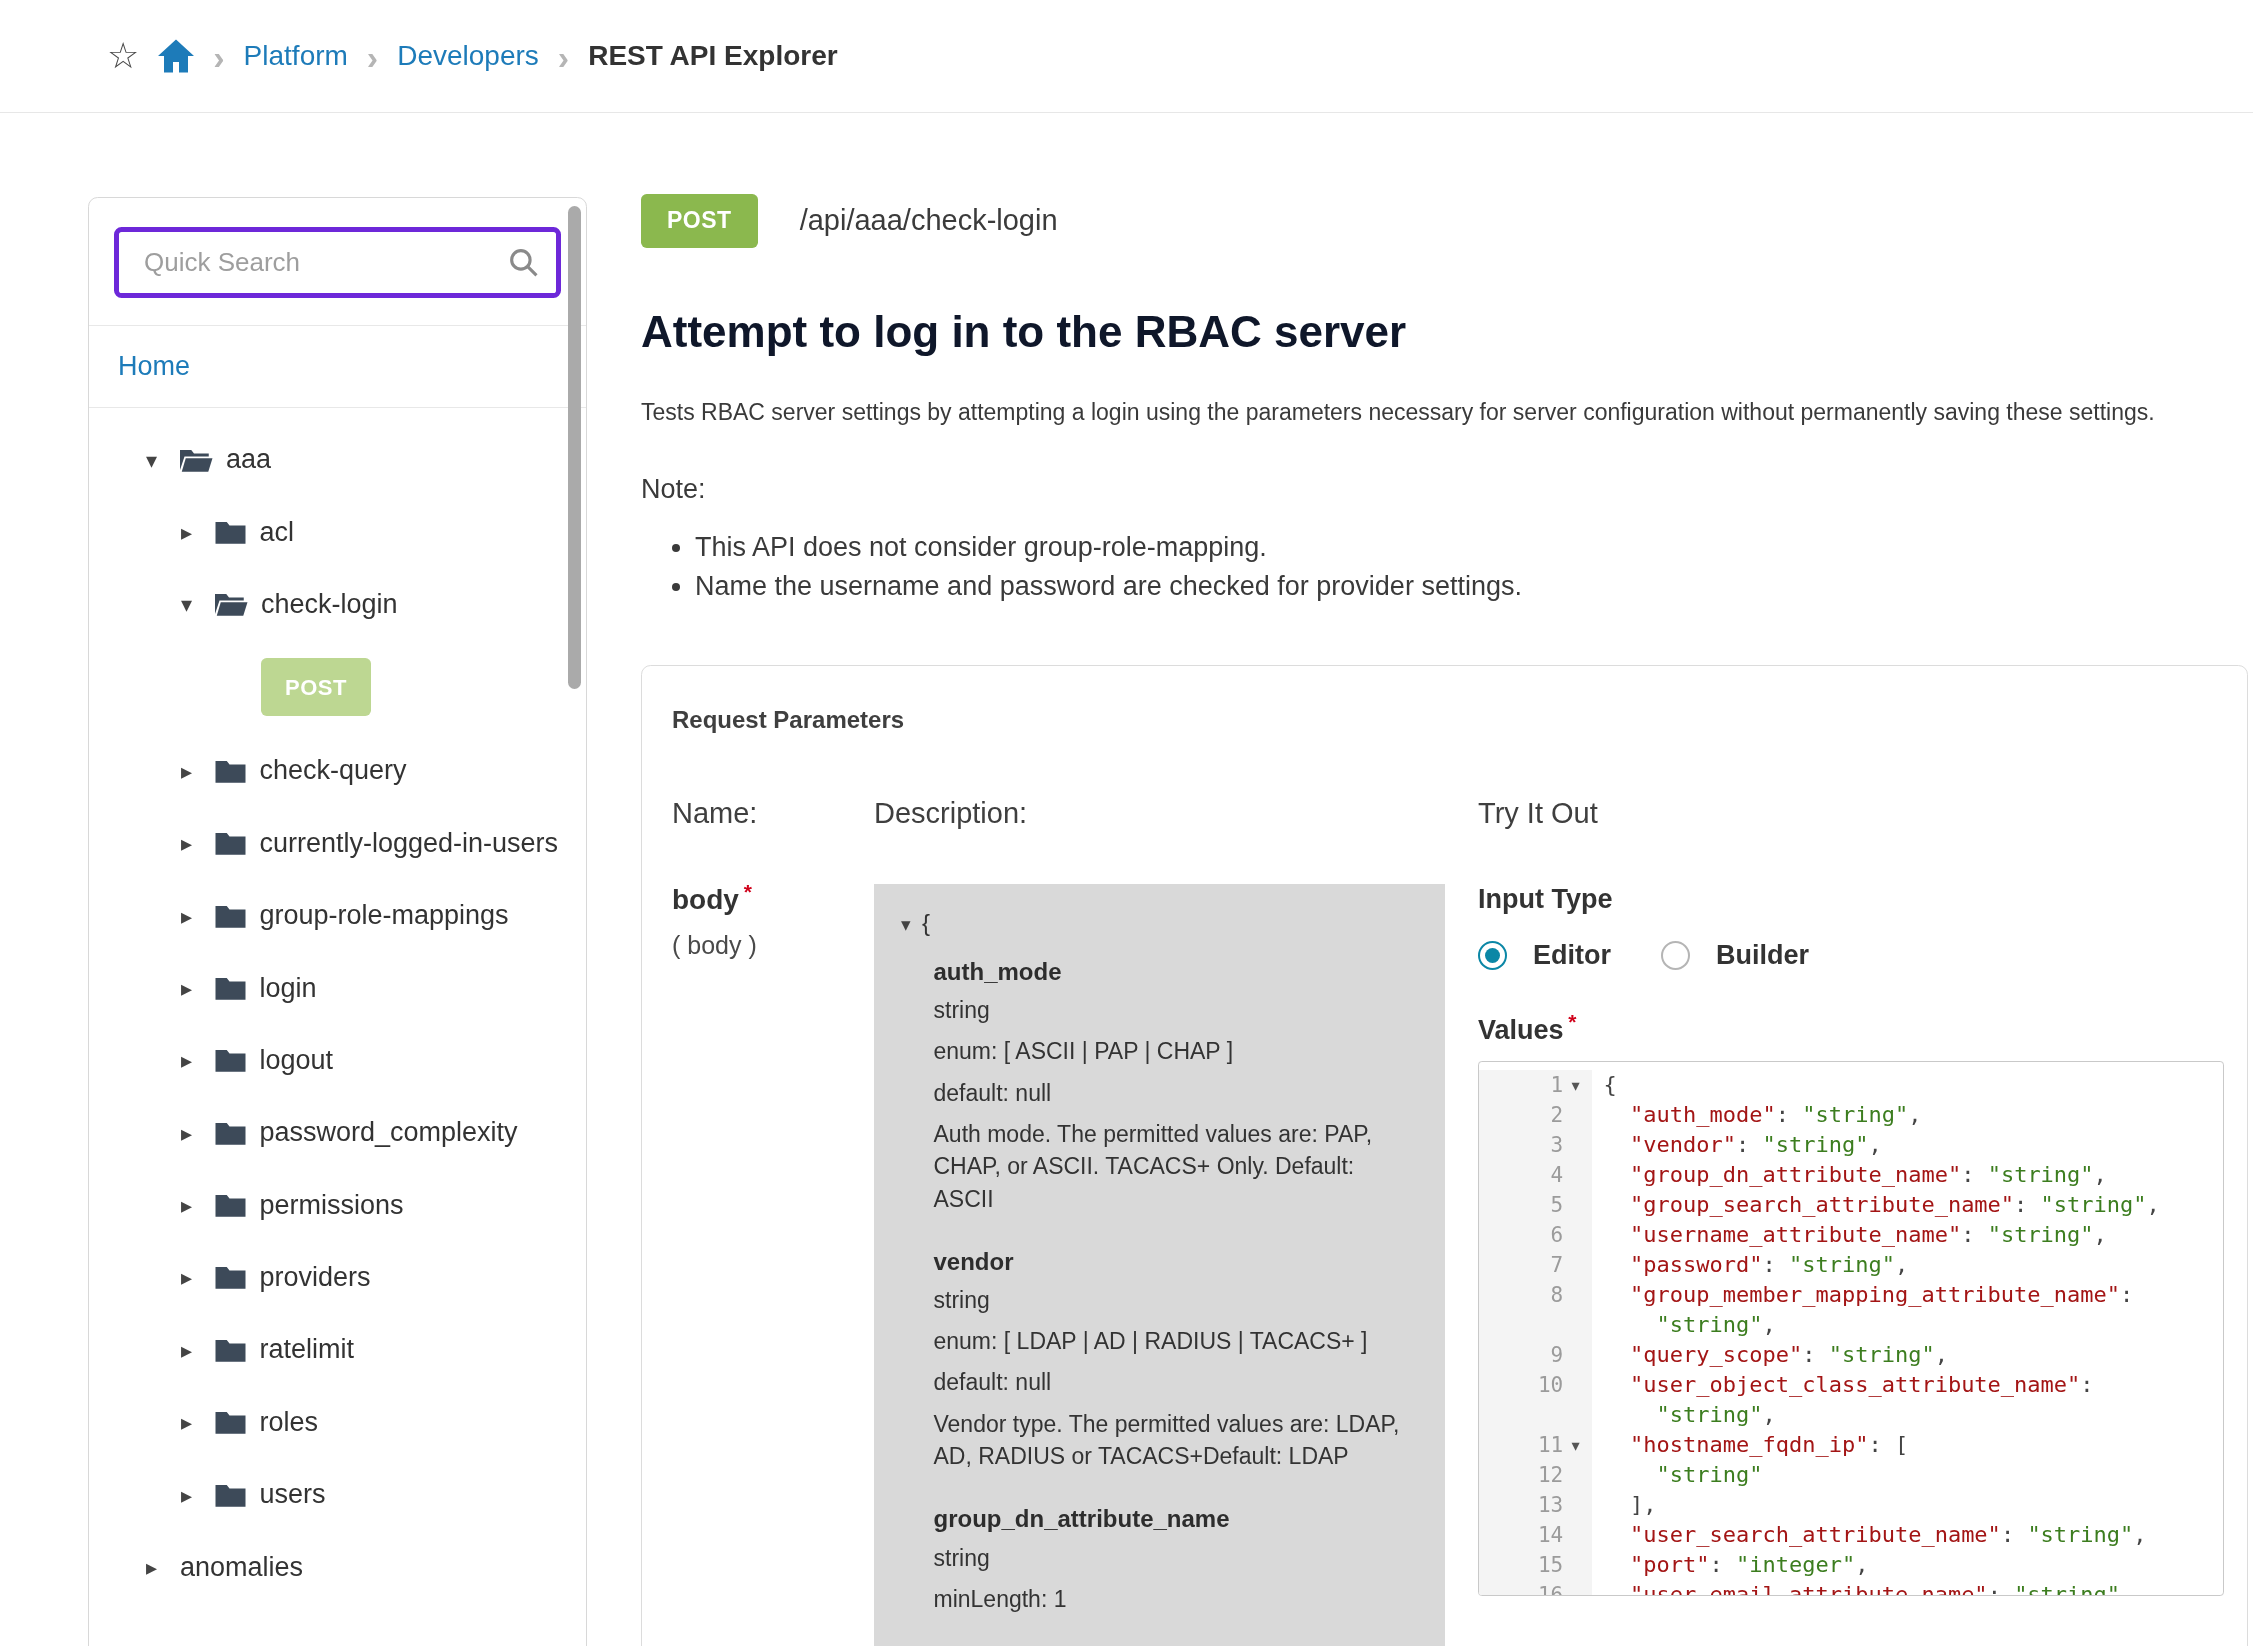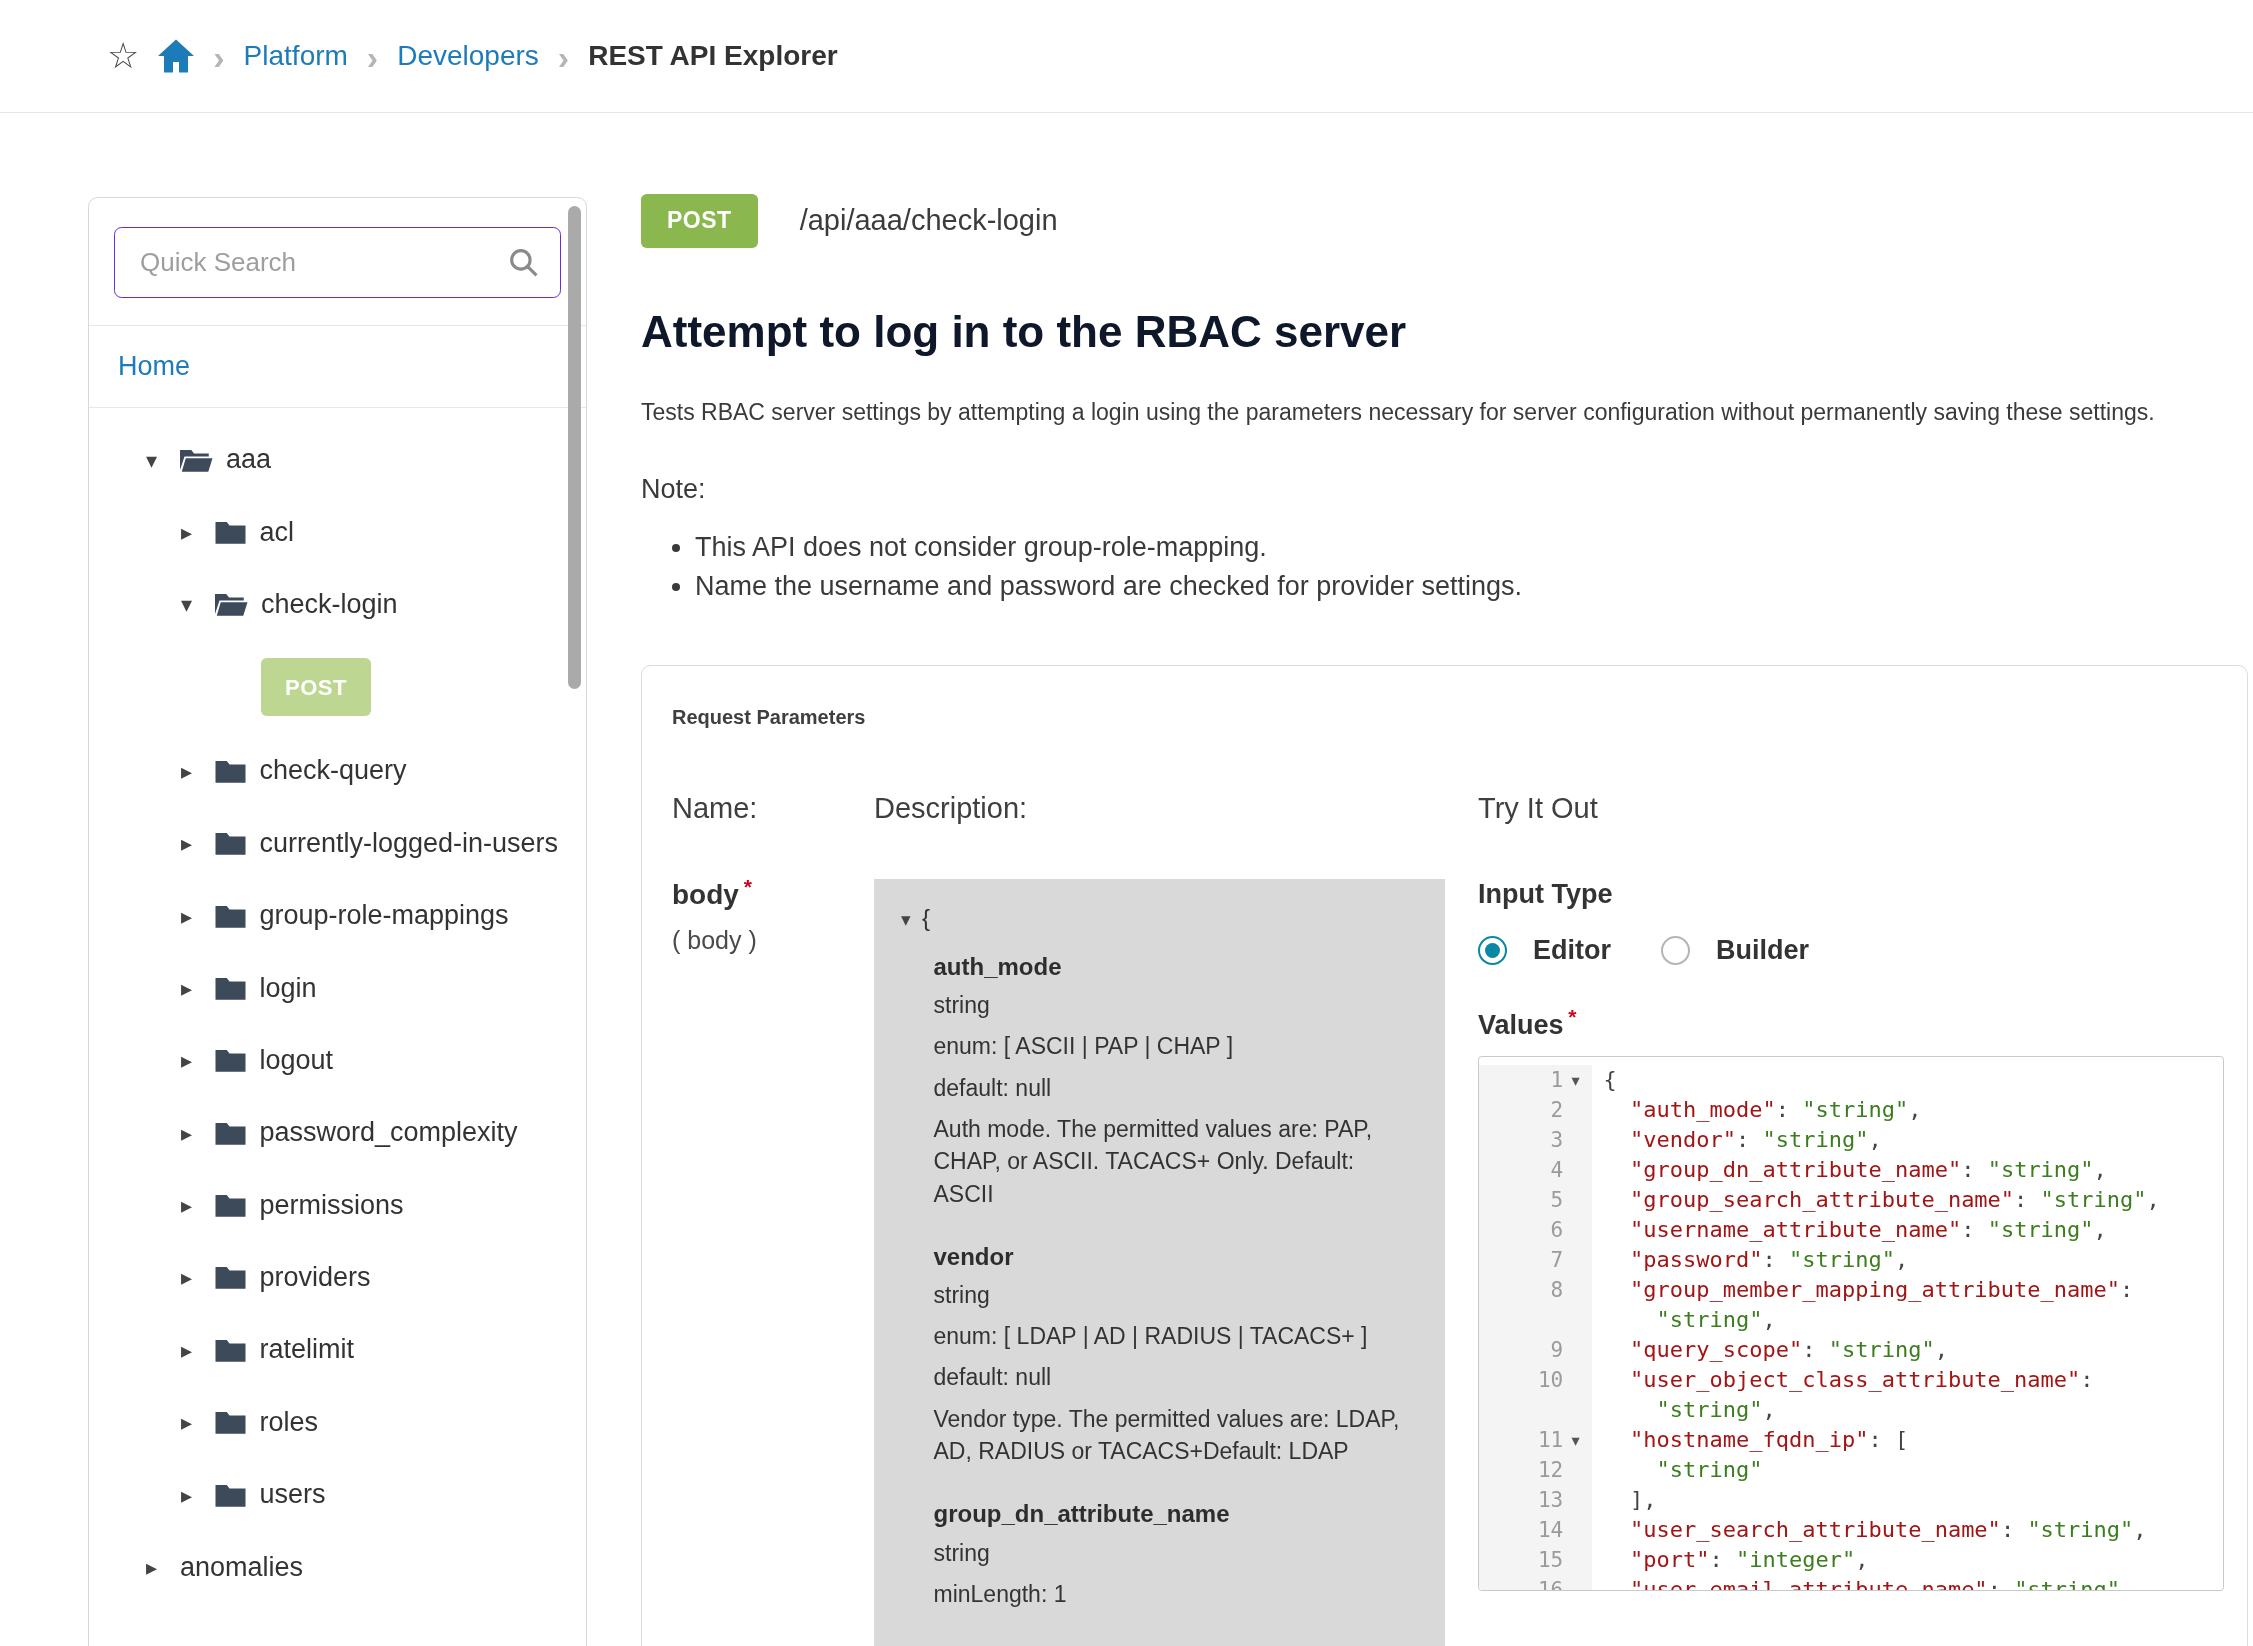--- a/index.html
+++ b/index.html
@@ -16,21 +16,21 @@
   .chev { color:#b5b5b5; font-size:34px; line-height:1; font-weight:700; padding-top:1.9px; }
   .crumb-link { color:var(--link_blue); text-decoration:none; }
   .crumb-current { color:#333; font-weight:700; }
 
   .content { display:flex; align-items:flex-start; }
 
   
   .sidebar { position:relative; flex:none; margin:84px 0 0 88px; width:499px; height:1529px;
              border:1px solid #d8d8d8; border-radius:9.6px; overflow:hidden; background:#fff; }
   .search-wrap { position:relative; margin:29px 25px 27px; }
-  .search-input { width:100%; height:71px; border:1px solid #6d28d9; border-radius:7.6px;
+  .search-input { width:100%; height:71px; border:5px solid #6d28d9; border-radius:7.6px;
                   font-size:26px; color:#333; padding:0 69px 0 25px; outline:none;
                   font-family:"Liberation Sans", sans-serif; }
   .search-input::placeholder { color:#9e9e9e; }
   .search-icon { position:absolute; right:21px; top:18px; width:34px; height:34px; cursor:pointer; }
   .search-icon svg { width:34px; height:34px; stroke:#8a8a8a; fill:none; stroke-width:2.2; }
   .sb-divider { border-top:1px solid #e8e8e8; }
   .home-row { padding:25px 29px; }
   .home-row a { color:var(--link_blue); font-size:27px; text-decoration:none; }
   .tree { padding:15.3px 23px 19px 0; }
   .tree-row { font-size:27px; color:#333; padding:18px 3.8px 18px 0; line-height:35px; cursor:pointer; }
@@ -53,21 +53,21 @@
                   padding:13.4px 26px; border-radius:5.7px; letter-spacing:0.5px; }
   .endpoint-path { font-size:29px; color:#3b3b3b; }
   .page-title { margin-top:59px; font-size:44px; font-weight:700; color:#0f172a; }
   .desc { margin-top:36px; font-size:23px; line-height:39px; color:#3a3a3a; }
   .note-label { margin-top:42px; font-size:27px; color:#3a3a3a; }
   ul.notes { margin-top:23px; padding-left:54px; }
   ul.notes li { font-size:27px; line-height:39px; color:#3a3a3a; }
 
   .card { margin-top:59px; border:1px solid #dcdcdc; border-radius:9.6px;
           padding:40px 29px 57px 30px; height:1338px; }
-  .card-title { font-size:20px; font-weight:700; color:#3f3f3f; }
+  .card-title { font-size:24px; font-weight:700; color:#3f3f3f; }
   .param-grid { display:grid; grid-template-columns:202px 604px 1fr; row-gap:54px; margin-top:63px; }
   .col-h { font-size:29px; color:#3f3f3f; font-weight:400; }
   .param-name { font-size:28px; font-weight:700; color:#333; }
   .req-star { position:relative; top:-9.6px; font-size:21px; margin-left:4.8px;
               color:var(--required_red); font-weight:700; }
   .param-in { margin-top:15.3px; font-size:25px; color:#4a4a4a; }
 
   .schema-box { background:#d9d9d9; width:571px; padding:25px 27px; height:860px;
                 font-size:23px; color:#333; overflow:hidden; }
   .schema-root { font-size:24px; color:#333; }

